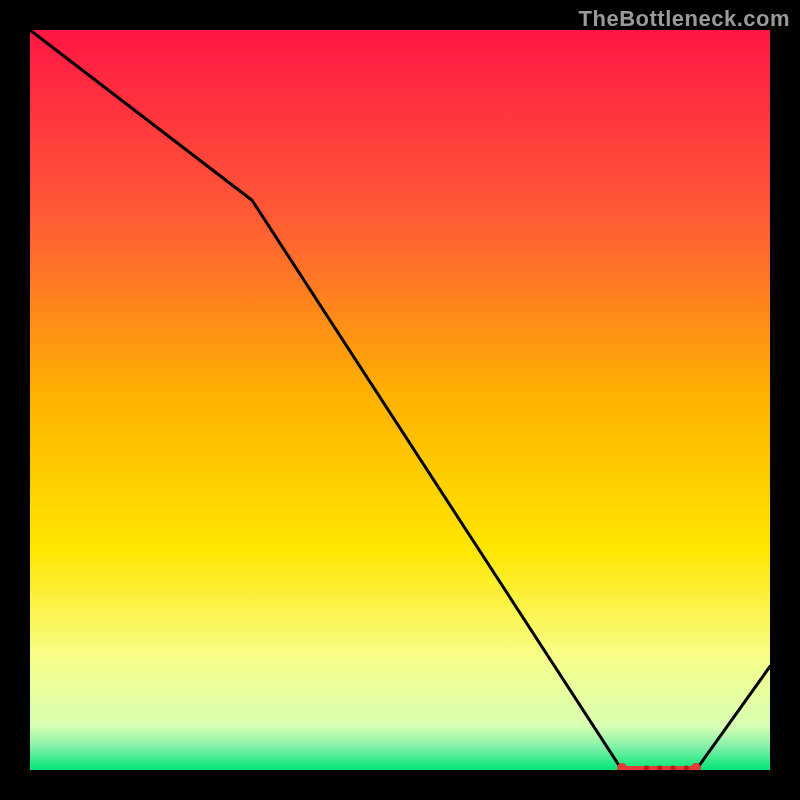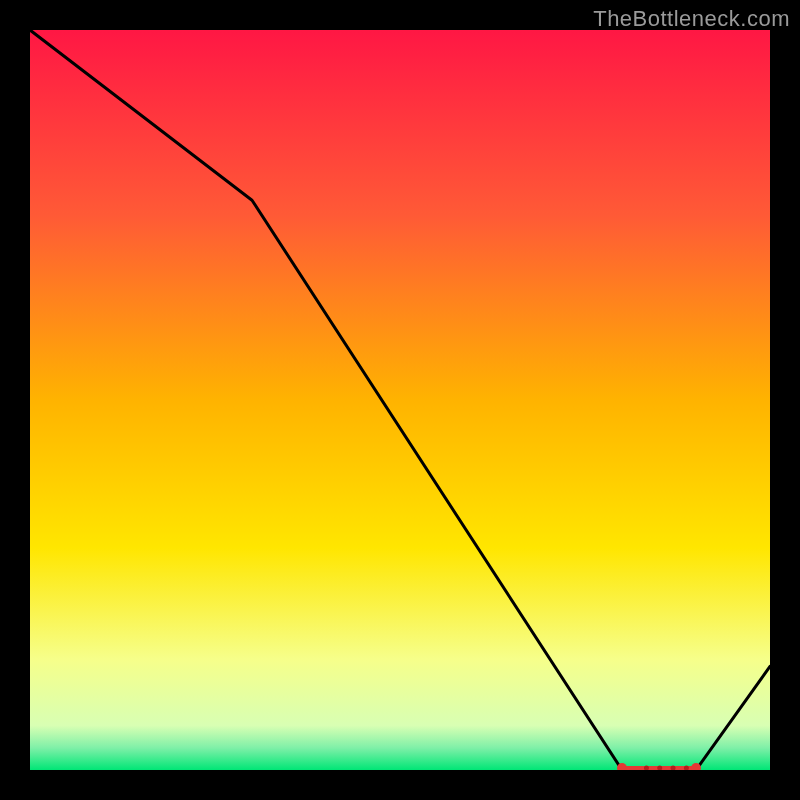--- a/index.html
+++ b/index.html
@@ -16,21 +16,21 @@
     position: relative;
     background: #000;
   }
   .watermark {
     position: absolute;
     top: 6px;
     right: 10px;
     color: #9a9a9a;
     font-family: Arial, Helvetica, sans-serif;
     font-size: 22px;
-    font-weight: 400;
+    font-weight: 700;
     letter-spacing: 0.5px;
     z-index: 10;
   }
   .plot {
     position: absolute;
     left: 30px;
     top: 30px;
     width: 740px;
     height: 740px;
   }

